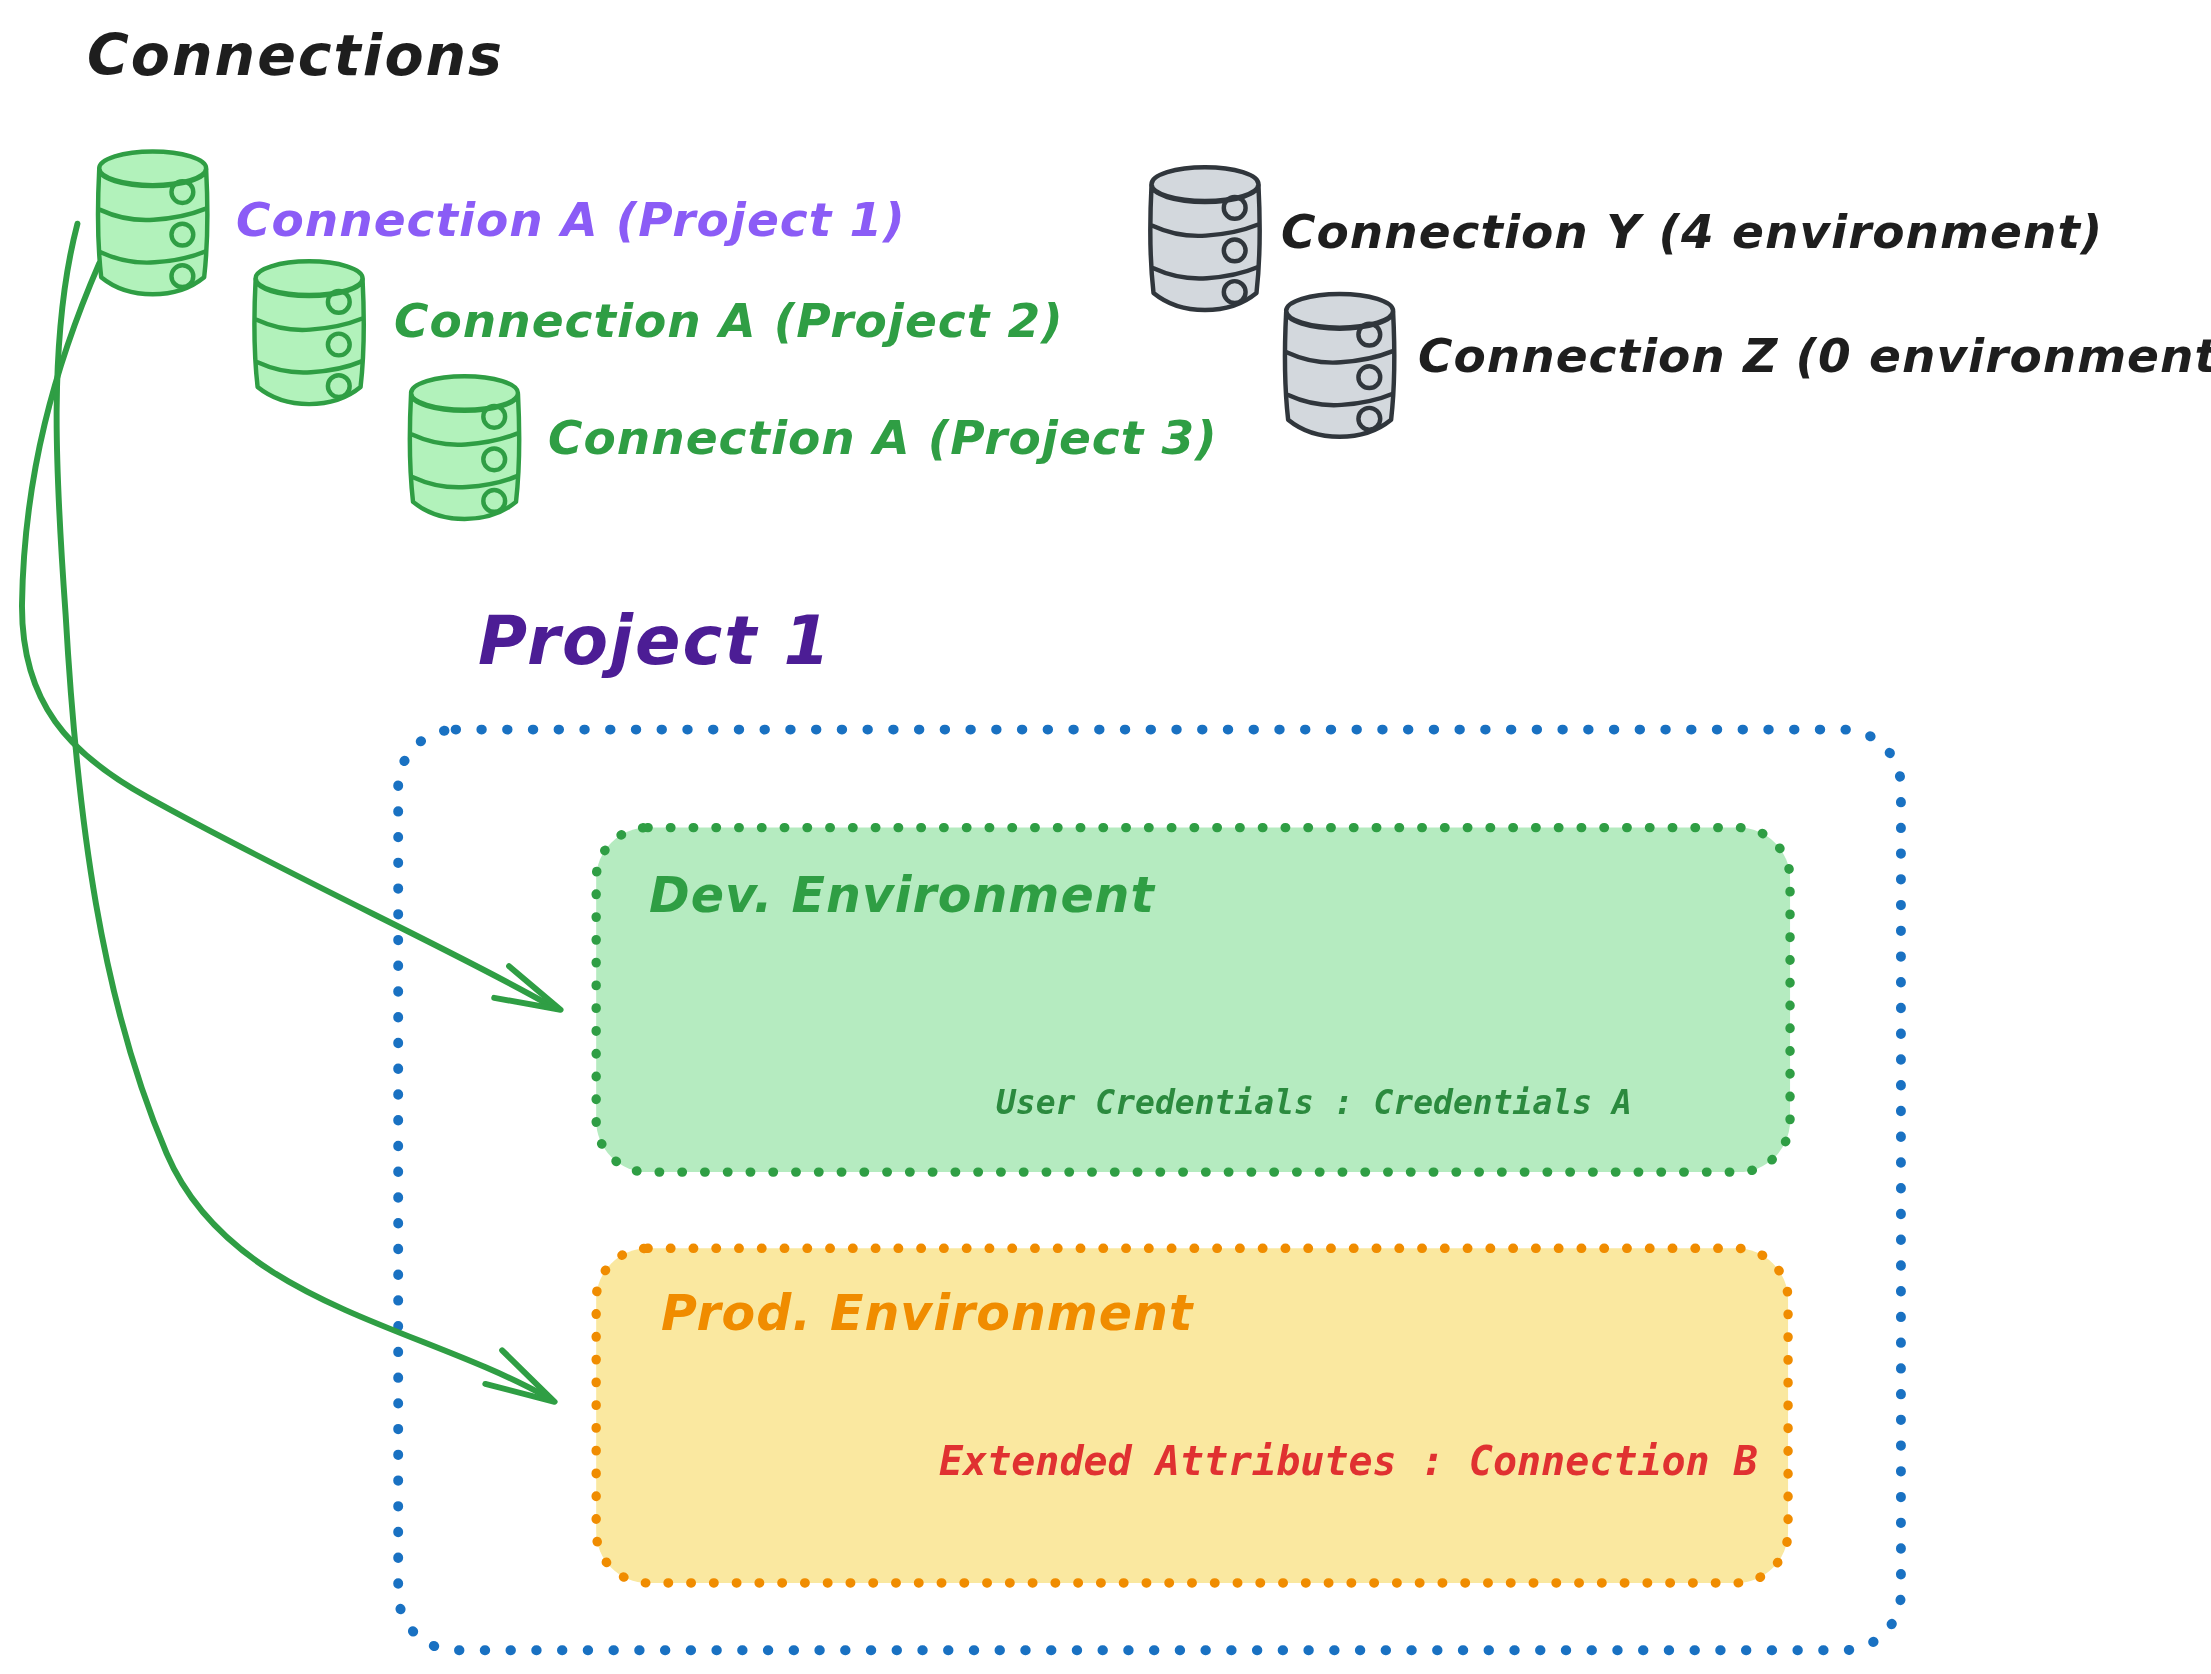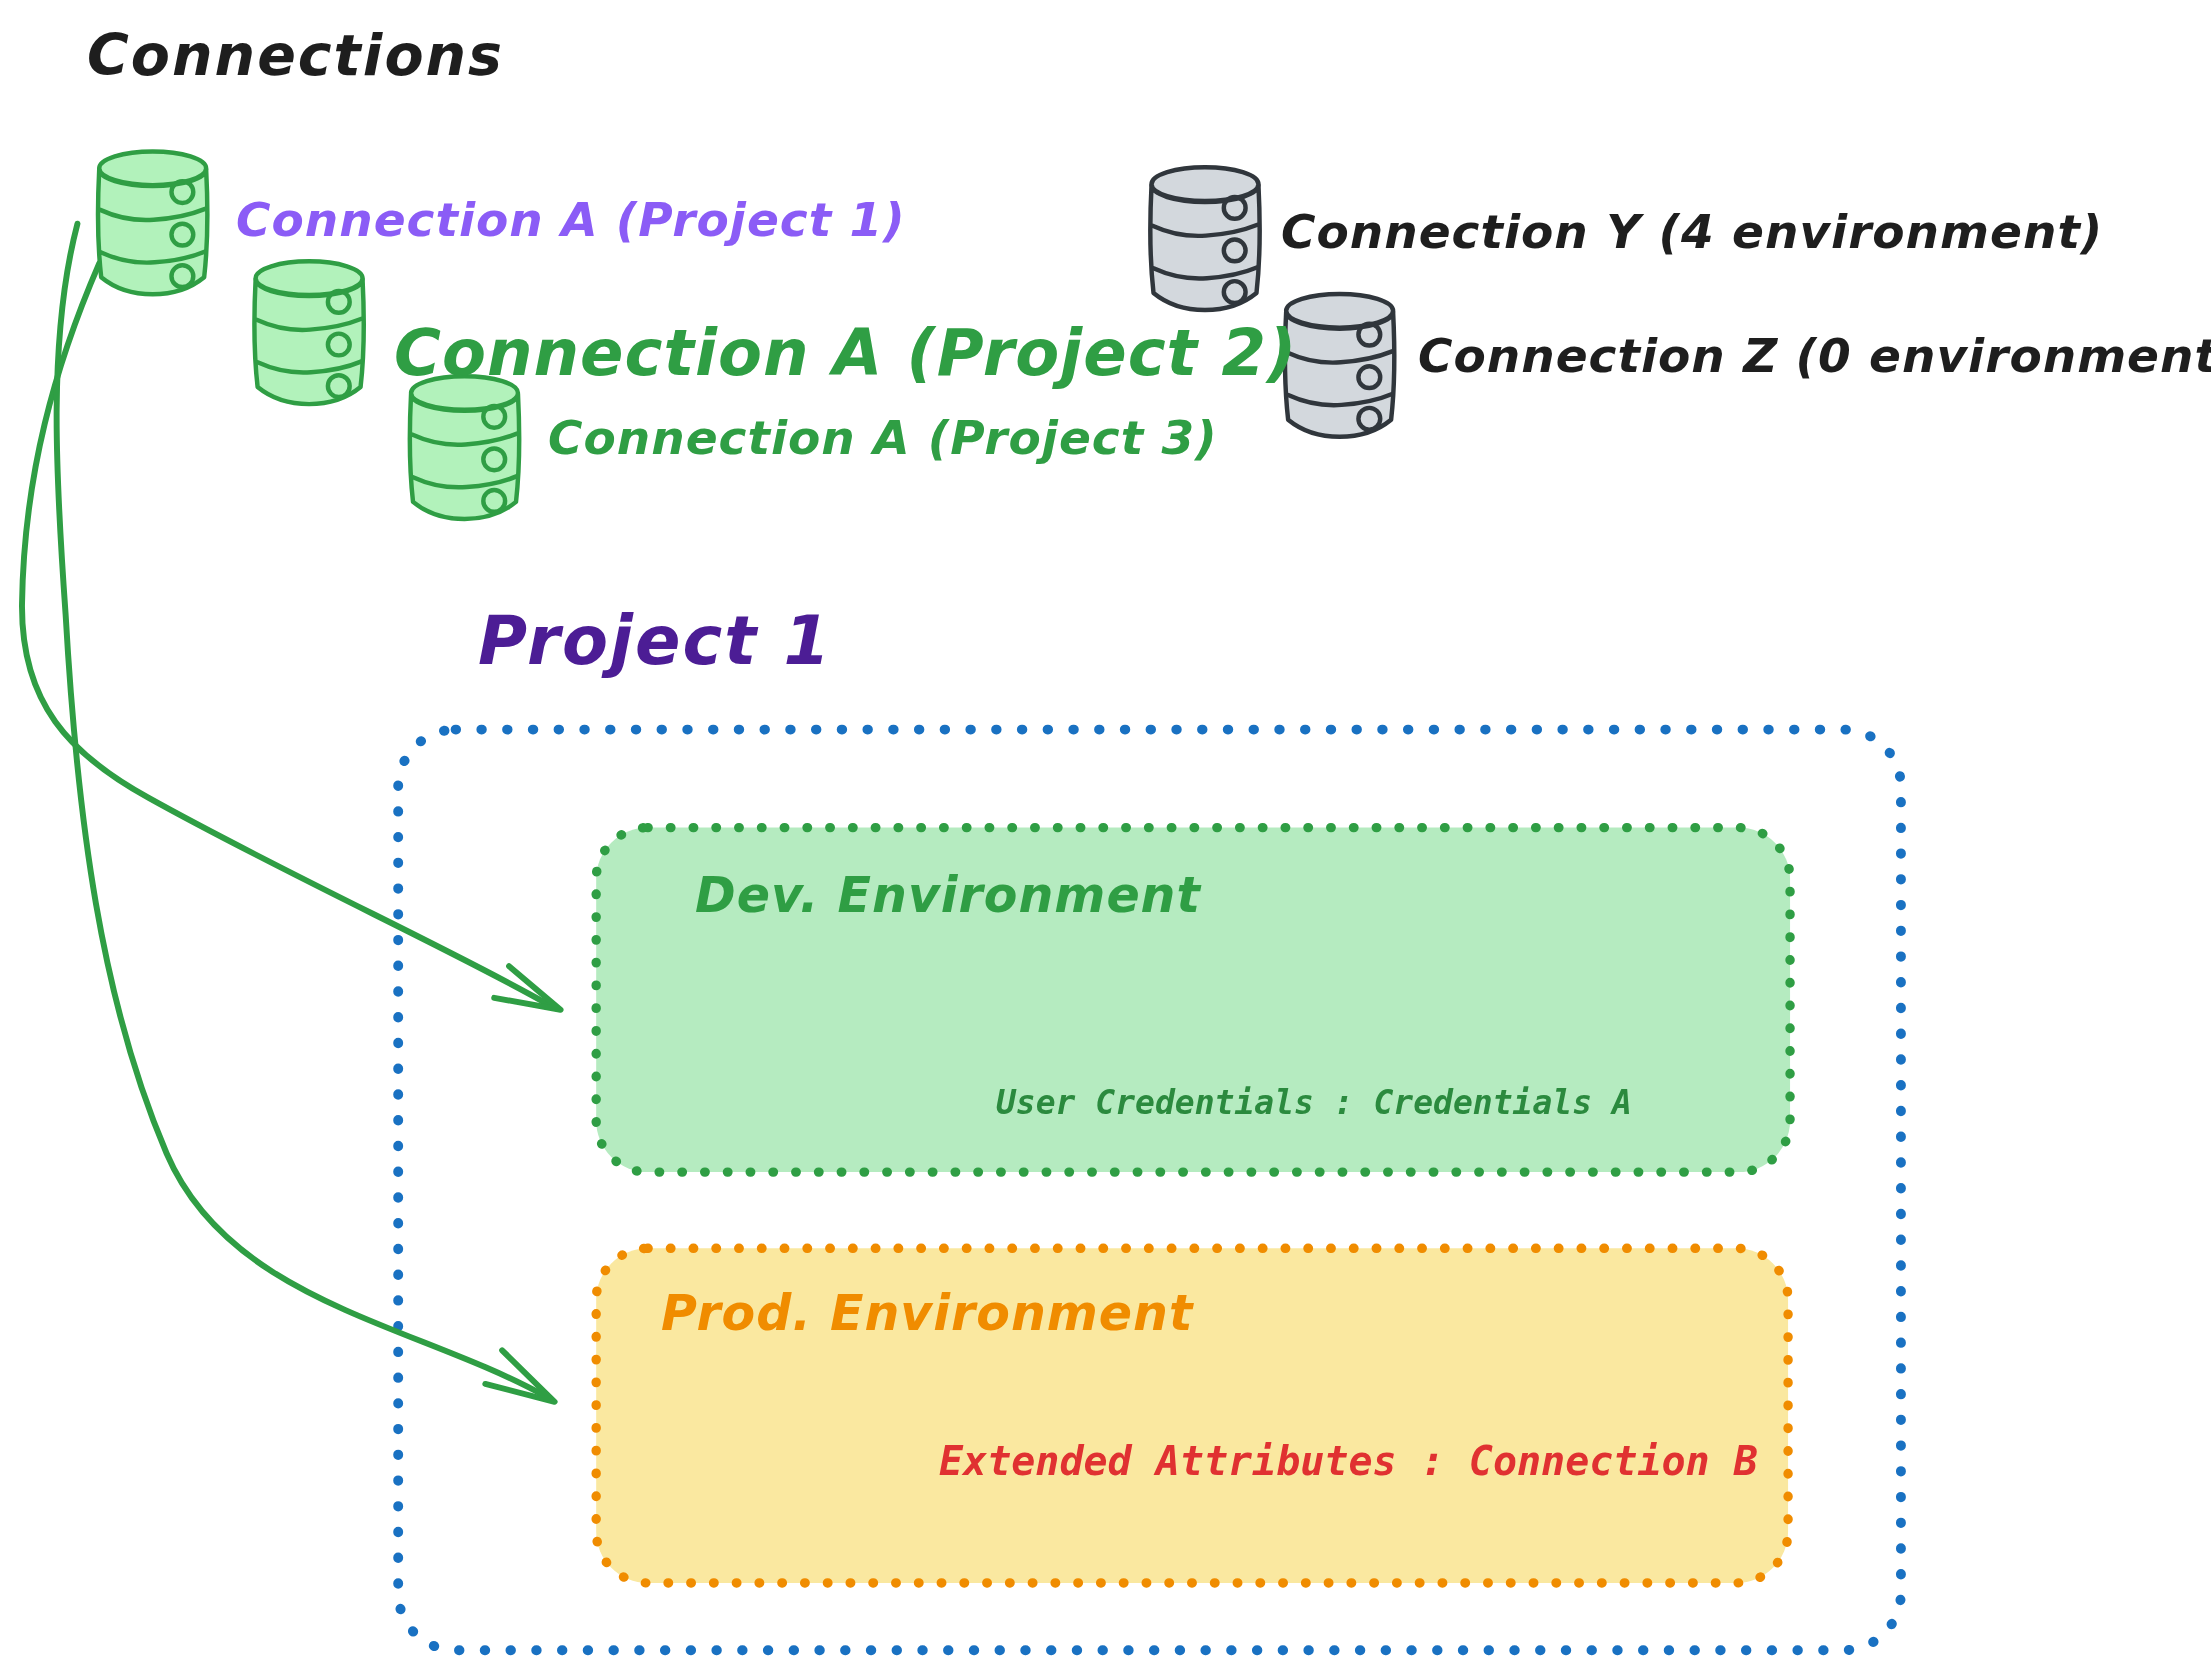--- a/index.html
+++ b/index.html
@@ -26,26 +26,26 @@
   
   .arrow { fill:none; stroke:#2f9e44; stroke-width:6; stroke-linecap:round; stroke-linejoin:round; }
 
   
   .t { position:absolute; white-space:nowrap;font-style:italic; }
   .hand { font-weight:bold; letter-spacing:1px; }
   .mono { font-family:"DejaVu Sans Mono", monospace; font-weight:bold; letter-spacing:0; }
 
   #title        { left:87px;   top:22px;   font-size:57px; color:#1e1e1e; letter-spacing:2px; }
   #lblA1        { left:236px;  top:192px;  font-size:47px; color:#8b5cf6; }
-  #lblA2        { left:394px;  top:316px;  font-size:64px; color:#2f9e44; }
+  #lblA2        { left:394px;  top:293px;  font-size:47px; color:#2f9e44; }
   #lblA3        { left:548px;  top:410px;  font-size:47px; color:#2f9e44; }
   #lblY         { left:1281px; top:204px;  font-size:47px; color:#1e1e1e; }
   #lblZ         { left:1418px; top:328px;  font-size:47px; color:#1e1e1e; }
   #projectTitle { left:478px;  top:602px;  font-size:67px; color:#4c1d95; letter-spacing:2px; }
-  #devTitle     { left:649px;  top:867px;  font-size:49px; color:#2f9e44;margin-left:46px; }
+  #devTitle     { left:649px;  top:867px;  font-size:49px; color:#2f9e44; }
   #devCred      { left:996px; top:1083px; font-size:33px; color:#2b8a3e; }
   #prodTitle    { left:661px;  top:1285px; font-size:49px; color:#f08c00; }
   #prodLines    { left:925px;  top:1438px; font-size:40px; color:#e03131; line-height:47px;margin-left:14px; }
 </style>
 </head>
 <body>
 
 <svg class="layer" width="2212" height="1674" viewBox="0 0 2234 1691">
   <defs>
     <g id="cyl">

